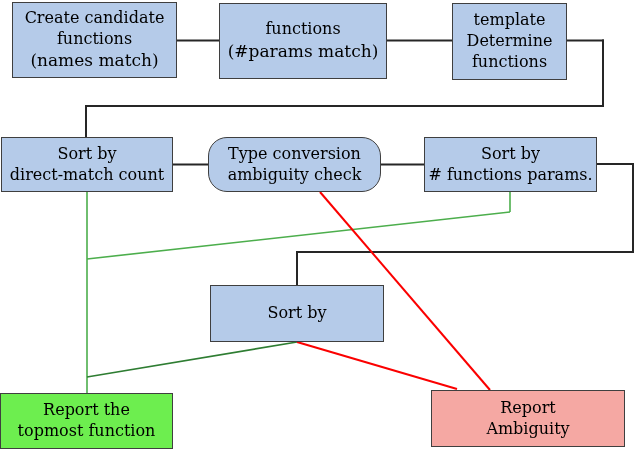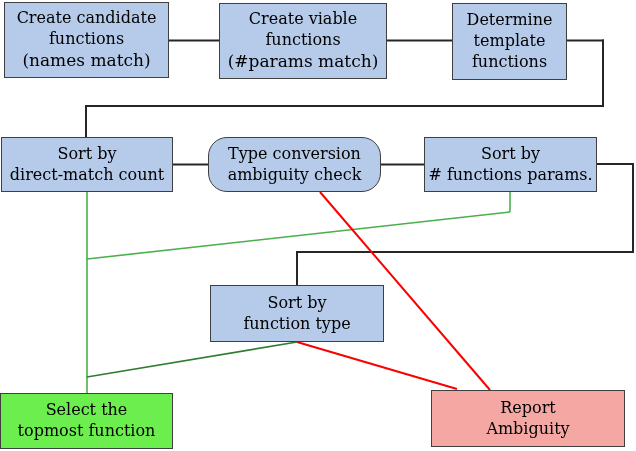--- a/index.html
+++ b/index.html
@@ -55,60 +55,58 @@
 
     <line class="edge-green" x1="87" y1="192" x2="87" y2="393" style="stroke: rgb(76, 174, 76);"></line>
     <line class="edge-green" x1="510" y1="192" x2="510" y2="212" style="stroke: rgb(76, 174, 76);"></line>
     <line class="edge-green" x1="510" y1="212" x2="87" y2="259" style="stroke: rgb(76, 174, 76);"></line>
     <line class="edge-green-dark" x1="297" y1="342" x2="87" y2="377" style="stroke: rgb(46, 125, 50);"></line>
 
     <line class="edge-red" x1="320" y1="192" x2="490" y2="390" style="stroke: rgb(251, 0, 0);"></line>
     <line class="edge-red" x1="297" y1="342" x2="457" y2="389" style="stroke: rgb(251, 0, 0);"></line>
   </svg>
 
-  <div class="node process" style="left: 4px; top: 2px; width: 165px; height: 76px; background: rgb(181, 203, 233);">
+  <div class="node process" style="left: 12px; top: 2px; width: 165px; height: 76px; background: rgb(181, 203, 233);">
     <span class="main">Create candidate</span>
     <span class="main">functions</span>
     <span class="note">(names match)</span>
   </div>
 
   <div class="node process" style="left: 219px; top: 3px; width: 168px; height: 76px; background: rgb(181, 203, 233);">
-    <span class="main">Create viable</span>
     <span class="main">functions</span>
     <span class="note">(#params match)</span>
   </div>
 
   <div class="node process" style="left: 452px; top: 3px; width: 115px; height: 77px; background: rgb(181, 203, 233);">
+    <span class="main">template</span>
     <span class="main">Determine</span>
-    <span class="main">template</span>
     <span class="main">functions</span>
   </div>
 
   <div class="node process" style="left: 1px; top: 137px; width: 172px; height: 55px; background: rgb(181, 203, 233);">
     <span class="main">Sort by</span>
     <span class="main">direct-match count</span>
   </div>
 
   <div class="node process" style="left: 208px; top: 137px; width: 173px; height: 55px; background: rgb(181, 203, 233); border-radius: 19px;">
     <span class="main">Type conversion</span>
     <span class="main">ambiguity check</span>
   </div>
 
   <div class="node process" style="left: 424px; top: 137px; width: 173px; height: 55px; background: rgb(181, 203, 233);">
     <span class="main">Sort by</span>
     <span class="main"># functions params.</span>
   </div>
 
   <div class="node process" style="left: 210px; top: 285px; width: 174px; height: 57px; background: rgb(181, 203, 233);">
     <span class="main">Sort by</span>
-    <span class="main">function type</span>
   </div>
 
   <div class="node success" style="left: 0px; top: 393px; width: 173px; height: 56px; background: rgb(109, 238, 79);">
-    <span class="main">Select the</span>
+    <span class="main">Report the</span>
     <span class="main">topmost function</span>
   </div>
 
   <div class="node error" style="left: 431px; top: 390px; width: 194px; height: 57px; background: rgb(245, 168, 163);">
     <span class="main">Report</span>
     <span class="main">Ambiguity</span>
   </div>
 
 </div>
 

